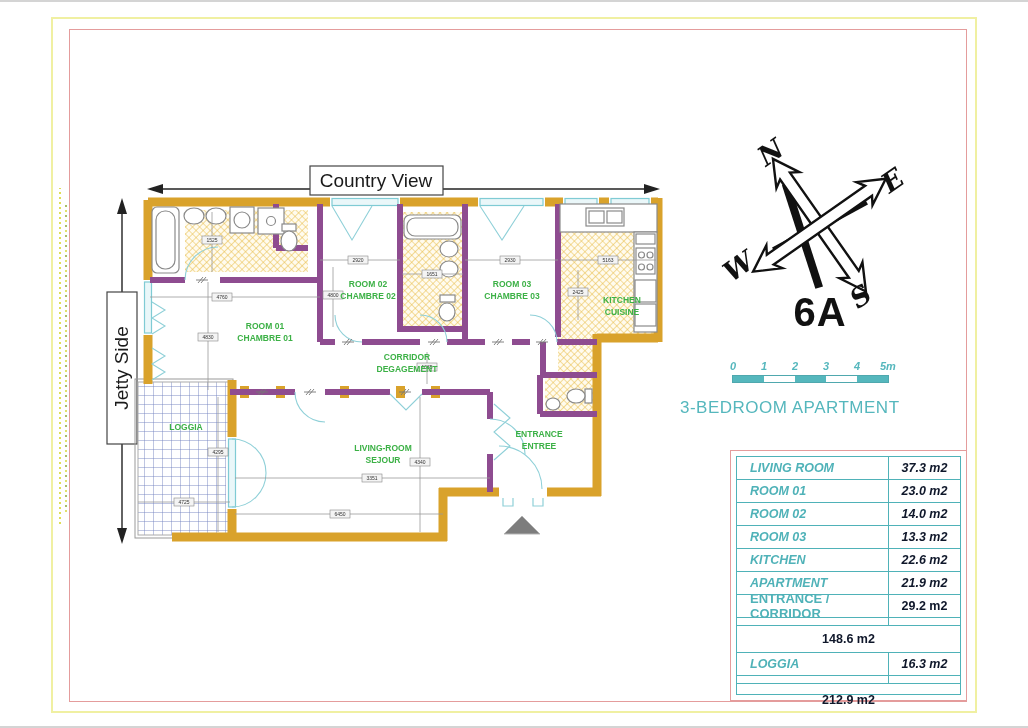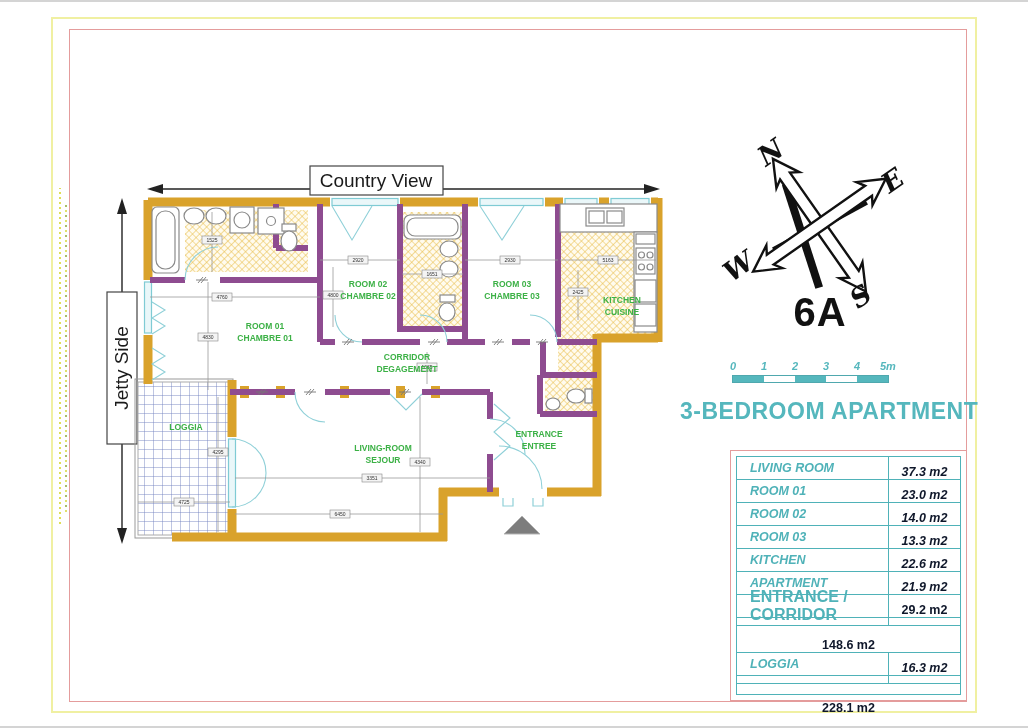--- a/index.html
+++ b/index.html
@@ -18,32 +18,32 @@
   .plan-svg{position:absolute;left:90px;top:150px;}
   .compass-svg{position:absolute;left:710px;top:112px;}
   .unit-number{position:absolute;left:760px;top:288px;width:120px;text-align:center;
        font-size:40px;font-weight:bold;color:#111;letter-spacing:1px;}
   .scalebar{position:absolute;left:728px;top:358px;width:170px;height:30px;}
   .scalebar .tick{position:absolute;top:0;font-size:11px;font-style:italic;font-weight:bold;color:#55B7BD;}
   .scalebar .bar{position:absolute;left:4px;top:15px;width:155px;height:6px;border:1px solid #4FA8AE;display:flex;}
   .scalebar .seg{flex:1 0 31px;height:100%;}
   .seg.t{background:#55B7BD;} .seg.w{background:#fff;}
   .plan-title{position:absolute;left:680px;top:396px;width:290px;
-       font-size:23px;font-weight:bold;color:#55B7BD;letter-spacing:0.5px;white-space:nowrap;}
+       font-size:17px;font-weight:normal;color:#55B7BD;letter-spacing:0.5px;white-space:nowrap;}
   .table-wrap{position:absolute;left:730px;top:448px;width:237px;height:251px;
        border:1px solid #E49C9C;box-sizing:border-box;}
   .area-table{position:absolute;left:5px;top:5px;width:225px;height:239px;
        border:1px solid #4FB2B8;box-sizing:border-box;display:flex;flex-direction:column;}
-  .arow{display:flex;border-top:1px solid #4FB2B8;align-items:flex-end;height:22px;flex:0 0 auto;}
+  .arow{display:flex;border-top:1px solid #4FB2B8;align-items:center;height:22px;flex:0 0 auto;}
   .arow:first-child{border-top:none;}
   .arow .lbl{width:138px;padding-left:13px;font-size:12.5px;font-weight:bold;color:#4FB2B8;
        border-right:1px solid #4FB2B8;align-self:stretch;display:flex;align-items:center;}
   .arow .val{flex:1;text-align:center;font-size:12.5px;font-weight:bold;color:#0f172a;}
   .arow.italic .lbl,.arow.italic .val{font-style:italic;}
-  .arow.small .lbl{font-size:16px;}
+  .arow.small .lbl{font-size:13px;}
   .arow.spacer{height:7px;}
   .arow.spacer .lbl{border-right:1px solid #4FB2B8;}
   .arow.tall{height:26px;} .arow.taller{height:31px;}
   text{font-family:"Liberation Sans", sans-serif;}
   .rlabel{font-size:8.5px;font-weight:bold;fill:#3CB146;text-anchor:middle;}
   .dimtxt{font-size:5px;fill:#333;text-anchor:middle;}
   .cletter{font-family:"DejaVu Serif", serif;font-size:27px;font-weight:bold;font-style:italic;fill:#111;text-anchor:middle;}
 </style>
 </head>
 <body>
@@ -371,17 +371,17 @@
       </div>
       <div class="arow italic">
         <div class="lbl">LOGGIA</div>
           <div class="val">16.3 m2</div>
       </div>
       <div class="arow spacer">
           <div class="lbl"></div>
           <div class="val"></div>
         </div>
       <div class="arow taller">
-          <div class="val">228.1 m2</div>
+          <div class="val">212.9 m2</div>
       </div>
     </div>
   </div>
 </div>
 
 </body></html>

